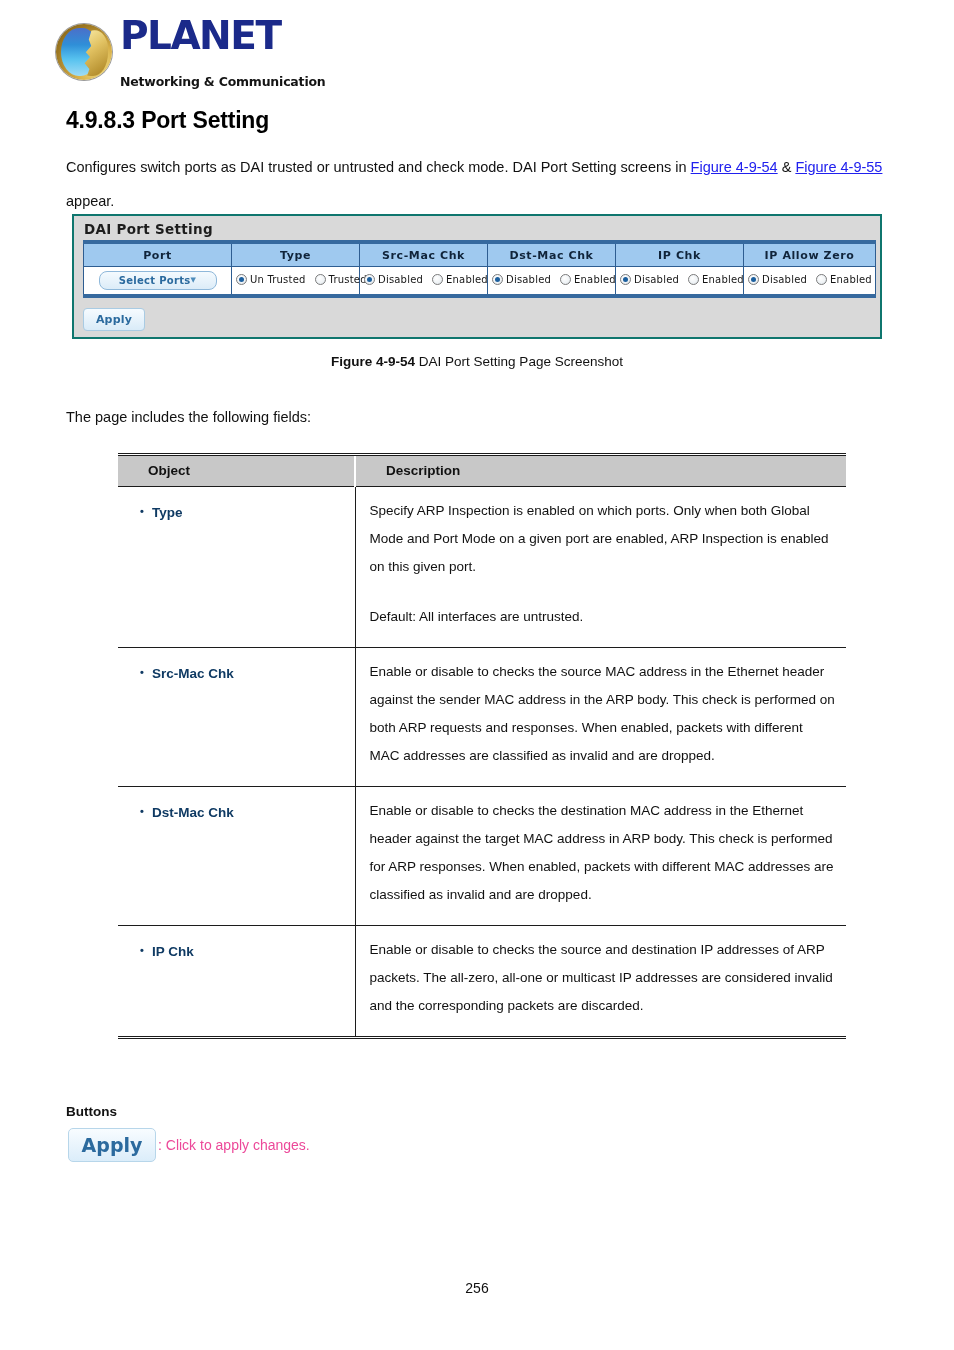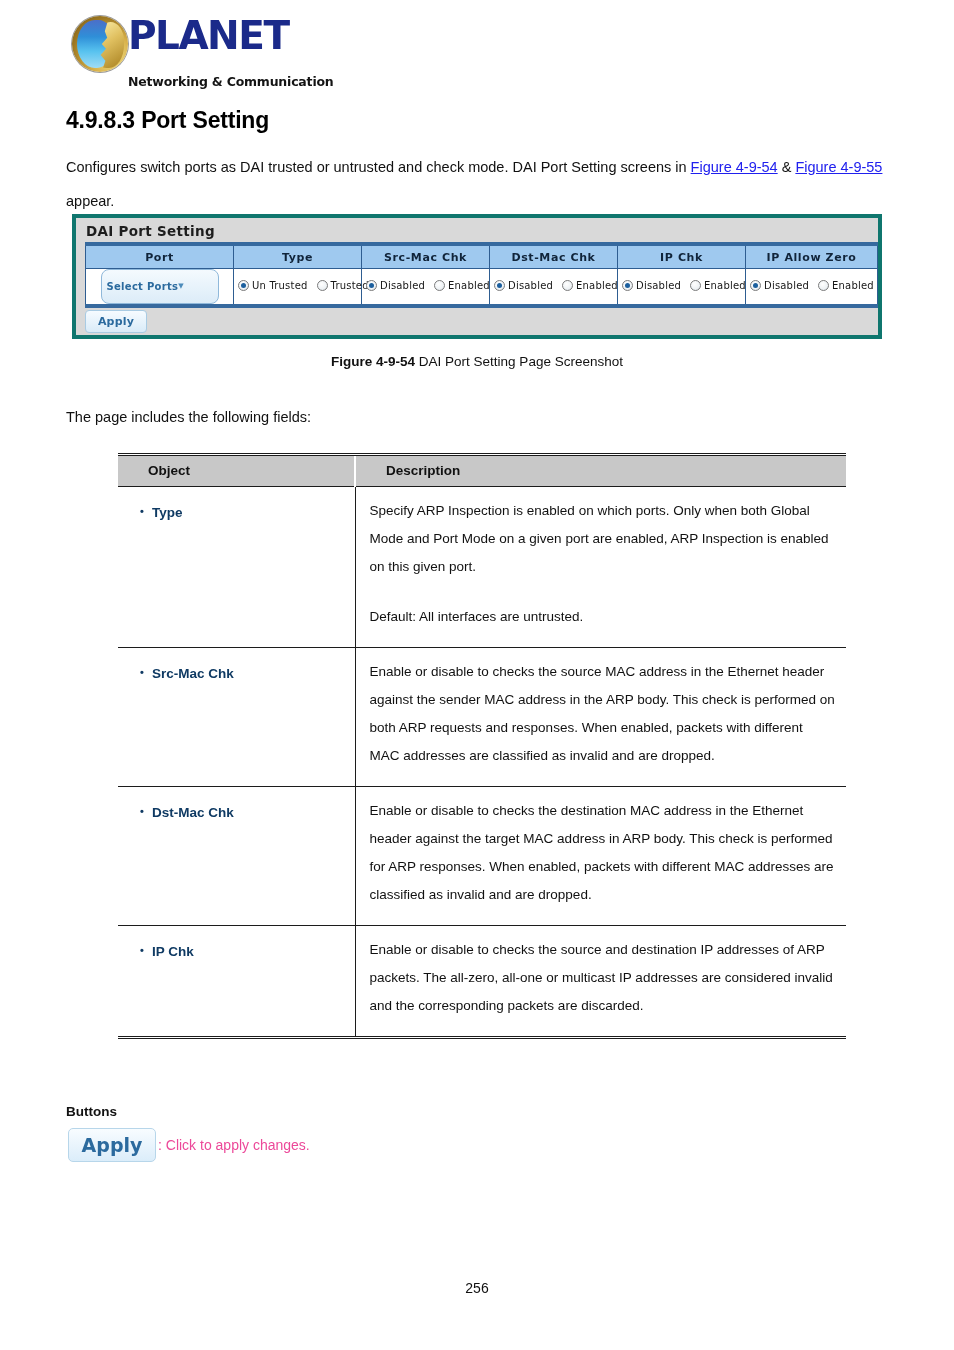--- a/index.html
+++ b/index.html
@@ -18,23 +18,25 @@
 
   
   .page {
     position: relative;
     width: 954px;
     height: 1350px;
     box-sizing: border-box;
   }
   .logo-block {
     position: absolute;
-    left: 72px;
+    left: 56px;
     top: 16px;
     display: flex;
+    align-items: center;
+    gap: 8px;
   }
   .logo-globe {
     width: 56px;
     height: 56px;
     border-radius: 50%;
     background:
       radial-gradient(circle at 70% 72%, #f3e28a 0%, #d8b14a 38%, #9c7722 70%, #6d5114 100%);
     position: relative;
     box-shadow: 0 0 0 1px #9a9a9a;
     overflow: hidden;
@@ -102,21 +104,21 @@
   }
 
   
   .shot {
     position: absolute;
     left: 72px;
     top: 214px;
     width: 810px;
     height: 125px;
     background: #d9d9d9;
-    border: 4px solid #0f766e;
+    border: 2px solid #0f766e;
     box-sizing: border-box;
   }
   .shot-title {
     position: absolute;
     left: 10px;
     top: 5px;
     font-size: 13.5px;
     font-weight: bold;
     color: #1d1d1d;
     letter-spacing: 0.3px;
@@ -157,23 +159,23 @@
     text-align: center;
     font-size: 10.5px;
     font-family: "DejaVu Sans", sans-serif;
     color: #1b1b1b;
     white-space: nowrap;
     vertical-align: middle;
   }
   .select-ports {
     display: inline-flex;
     align-items: center;
-    justify-content: flex-start;
+    justify-content: center;
     width: 118px;
-    height: 35px;
+    height: 19px;
     box-sizing: border-box;
     padding: 0 5px;
     border: 1px solid #8fb8da;
     border-radius: 8px;
     background: linear-gradient(180deg, #f4fafe 0%, #dcecf8 100%);
     color: #2b6a9e;
     font-size: 10px;
     font-weight: bold;
     font-family: "DejaVu Sans", sans-serif;
     letter-spacing: 0.3px;

